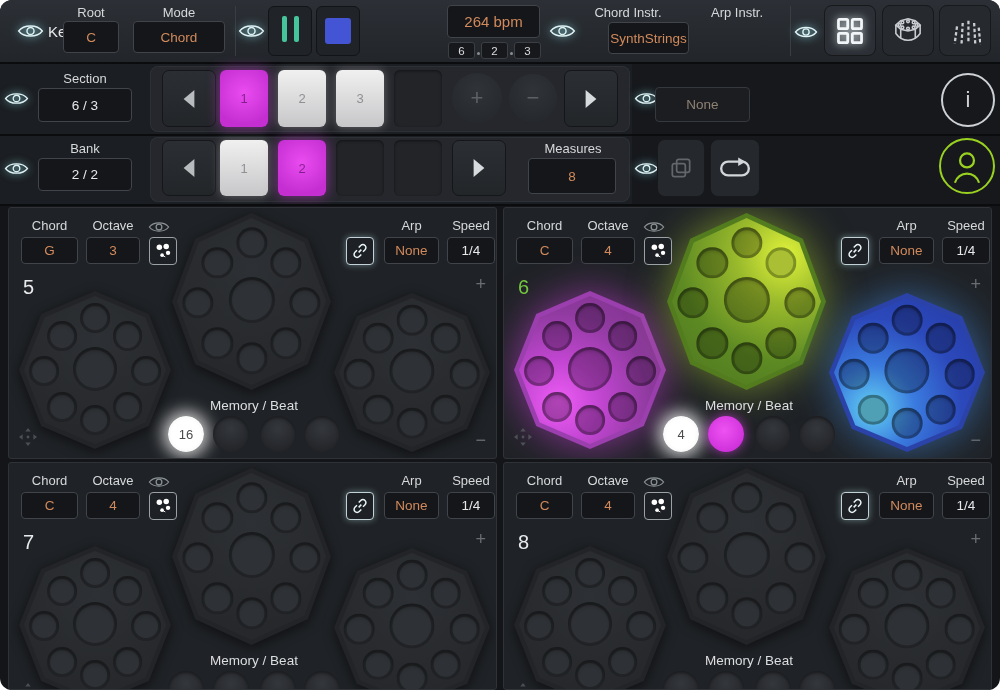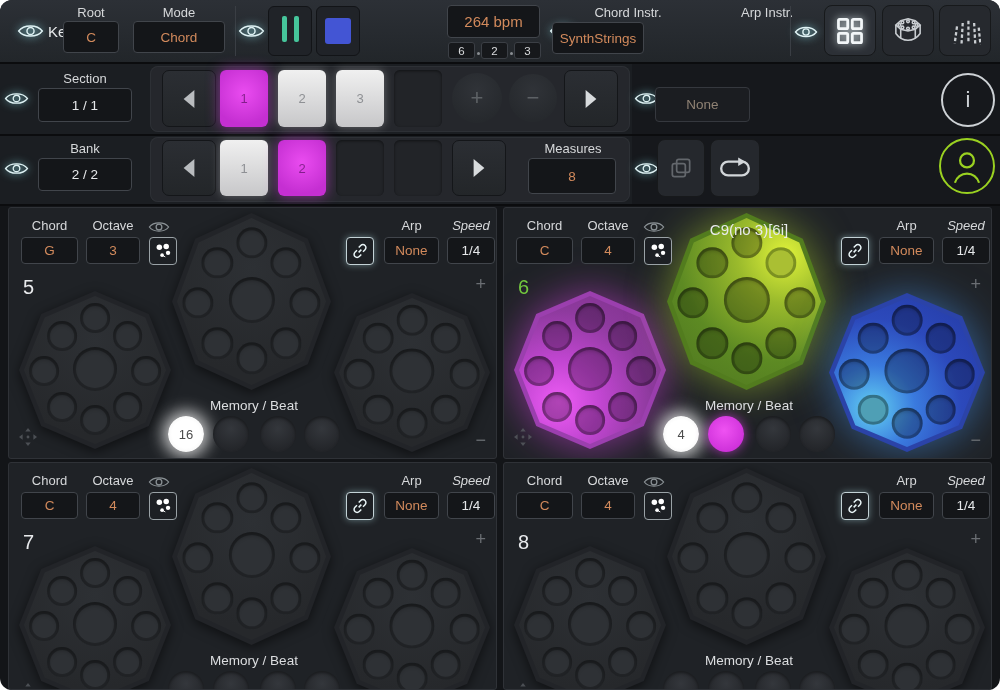--- a/index.html
+++ b/index.html
@@ -61,21 +61,21 @@
   .qv-chord{left:12px;top:29px;width:57px;height:27px;z-index:3;}
   .ql-oct{left:77px;top:11px;width:54px;z-index:3;}
   .qv-oct{left:77px;top:29px;width:54px;height:27px;z-index:3;}
   .q-eye{position:absolute;left:139px;top:12px;z-index:3;}
   .sqbtn{position:absolute;width:28px;height:28px;border-radius:4px;background:#1d2024;
          border:1px solid #9aa2a6;display:flex;align-items:center;justify-content:center;z-index:3;}
   .q-dots{left:140px;top:29px;}
   .q-link{left:337px;top:29px;border-color:#c3d2d6;box-shadow:0 0 7px rgba(185,230,238,.45);color:#e8f4f6;}
   .ql-arp{left:375px;top:11px;width:55px;z-index:3;}
   .qv-arp{left:375px;top:29px;width:55px;height:27px;z-index:3;}
-  .ql-speed{left:438px;top:11px;width:48px;z-index:3;font-style:italic;}
+  .ql-speed{left:438px;top:11px;width:48px;z-index:3;}
   .qv-speed{left:438px;top:29px;width:48px;height:27px;z-index:3;}
   .memlbl{position:absolute;left:160px;top:190px;width:170px;text-align:center;font-size:13.5px;color:#dcdee0;z-index:3;}
   .mem{position:absolute;top:208px;width:36px;height:36px;border-radius:50%;z-index:3;
        background:radial-gradient(circle at 50% 35%,#34373c,#232529 75%);
        box-shadow:inset 0 2px 3px rgba(0,0,0,.4);display:flex;align-items:center;justify-content:center;}
   .mem-white{background:radial-gradient(circle,#ffffff 55%,#ececec);box-shadow:0 0 16px 5px rgba(255,255,255,.75);
              color:#4c4c4c;font-size:13px;}
   .mem-magenta{background:radial-gradient(circle at 45% 40%,#ef52f2,#cc2fd8 78%);
                box-shadow:0 0 12px rgba(232,72,242,.65);}
   .m1{left:159px}.m2{left:204px}.m3{left:251px}.m4{left:295px}
@@ -150,24 +150,24 @@
       </div>
     <div class="ctrdot" style="left:510px"></div>
     <div class="ctr" style="left:514px">
         <span>3</span>
       </div>
     <svg class="eye abs" style="left:549px;top:22px" width="27" height="18" viewBox="0 0 32 20">
         <path d="M2 10 C8 2 24 2 30 10 C24 18 8 18 2 10 Z" fill="none" stroke="currentColor" stroke-width="1.7"></path>
         <circle cx="16" cy="10" r="4.2" fill="none" stroke="currentColor" stroke-width="1.7"></circle>
       </svg>
     <span class="lbl" style="left:578px;top:6px;width:100px">Chord Instr.</span>
-    <div class="vbox" style="left:552px;top:22px;width:92px;height:32px">
+    <div class="vbox" style="left:608px;top:22px;width:81px;height:32px">
         <span class="val-orange">SynthStrings</span>
       </div>
-    <span class="lbl" style="left:717px;top:6px;width:100px">Arp Instr.</span>
+    <span class="lbl" style="left:687px;top:6px;width:100px">Arp Instr.</span>
     <div class="divider" style="left:790px;top:6px;height:50px"></div>
     <svg class="eye abs" style="left:794px;top:24px" width="24" height="16" viewBox="0 0 32 20">
         <path d="M2 10 C8 2 24 2 30 10 C24 18 8 18 2 10 Z" fill="none" stroke="currentColor" stroke-width="1.8"></path>
         <circle cx="16" cy="10" r="4.2" fill="none" stroke="currentColor" stroke-width="1.8"></circle>
       </svg>
     <div class="viewbtn active" style="left:824px;top:5px;width:52px;height:51px">
       <svg class="glowicon" width="30" height="30" viewBox="0 0 26 26" fill="none" stroke="#f2f6f8" stroke-width="2.4">
           <rect x="3" y="3" width="8" height="8" rx="1"></rect>
           <rect x="15" y="3" width="8" height="8" rx="1"></rect>
           <rect x="3" y="15" width="8" height="8" rx="1"></rect>
@@ -202,21 +202,21 @@
   <div class="hline" style="top:62px"></div>
 
   <div id="row2">
     <div class="rowdark" style="left:632px;width:368px"></div>
     <svg class="eye abs" style="left:4px;top:26px" width="25" height="17" viewBox="0 0 32 20">
         <path d="M2 10 C8 2 24 2 30 10 C24 18 8 18 2 10 Z" fill="none" stroke="currentColor" stroke-width="1.7"></path>
         <circle cx="16" cy="10" r="4.2" fill="none" stroke="currentColor" stroke-width="1.7"></circle>
       </svg>
     <span class="lbl" style="left:38px;top:8px;width:94px">Section</span>
     <div class="vbox" style="left:38px;top:24px;width:94px;height:34px">
-        <span>1 / 1</span>
+        <span>6 / 3</span>
       </div>
     <div class="rowpanel" style="left:150px;top:2px;width:480px;height:66px"></div>
     <div class="arrowbtn" style="left:162px;top:6px">
         <svg width="18" height="22" viewBox="0 0 20 24">
           <polygon points="16,2 16,22 4,12" fill="#b9bcbf"></polygon>
         </svg>
       </div>
     <div class="pad pad-magenta" style="left:220px;top:6px">
         <span>1</span>
       </div>
@@ -472,21 +472,20 @@
       </svg>
     <div class="sqbtn q-dots">
         <svg width="22" height="22" viewBox="0 0 24 24">
           <circle cx="8" cy="8" r="3" fill="#fff"></circle>
           <circle cx="15.5" cy="7" r="3" fill="#fff"></circle>
           <circle cx="17.5" cy="14" r="2.4" fill="#fff"></circle>
           <circle cx="11" cy="16.5" r="2" fill="#fff"></circle>
           <path d="M11 16.5 l3.5 2" stroke="#fff" stroke-width="1"></path>
         </svg>
       </div>
-    <div class="q-name">C9(no 3)[6i]</div>
     <div class="sqbtn q-link">
         <svg width="18" height="18" viewBox="0 0 24 24" fill="none" stroke="currentColor" stroke-width="2">
           <path d="M10.2 13.8l3.6-3.6"></path>
           <path d="M8 11l-2.7 2.7a4 4 0 105.7 5.7L13.7 16.7"></path>
           <path d="M16 13l2.7-2.7a4 4 0 10-5.7-5.7L10.3 7.3"></path>
         </svg>
       </div>
     <span class="lbl ql-arp">Arp</span>
     <div class="vbox qv-arp">
         <span class="val-orange">None</span>

